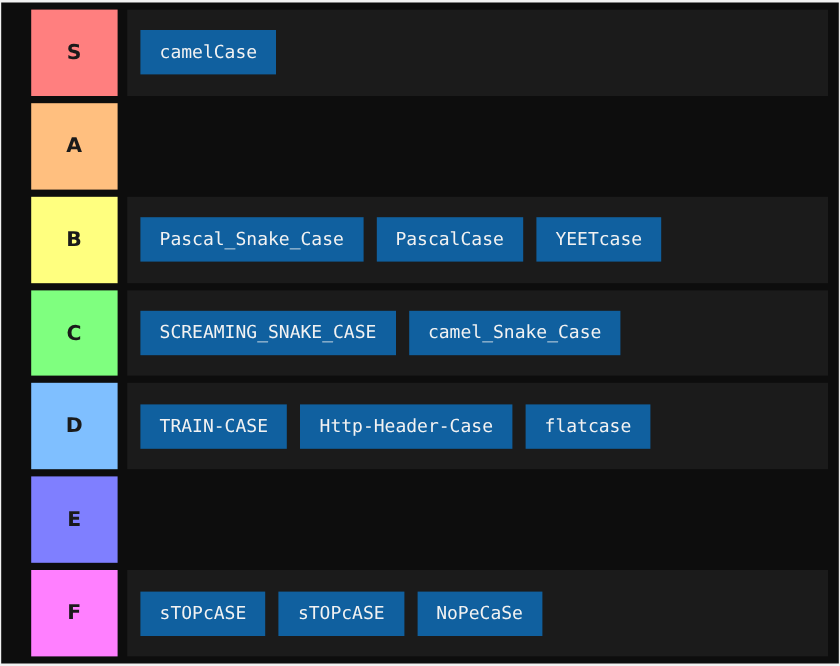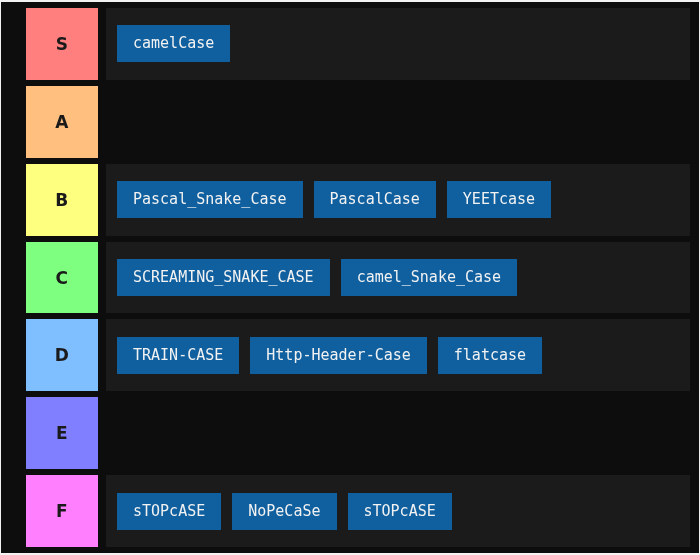--- a/index.html
+++ b/index.html
@@ -114,18 +114,18 @@
   </div>
 
   <div class="tier-row">
     <div class="tier-label" style="background: rgb(127, 127, 255);">E</div>
   </div>
 
   <div class="tier-row">
     <div class="tier-label" style="background: rgb(255, 127, 255);">F</div>
     <div class="tier-items">
         <div class="chip">sTOPcASE</div>
+        <div class="chip">sTOPcASE</div>
         <div class="chip">NoPeCaSe</div>
-        <div class="chip">sTOPcASE</div>
       </div>
   </div>
 
 </div>
 
 </body></html>

